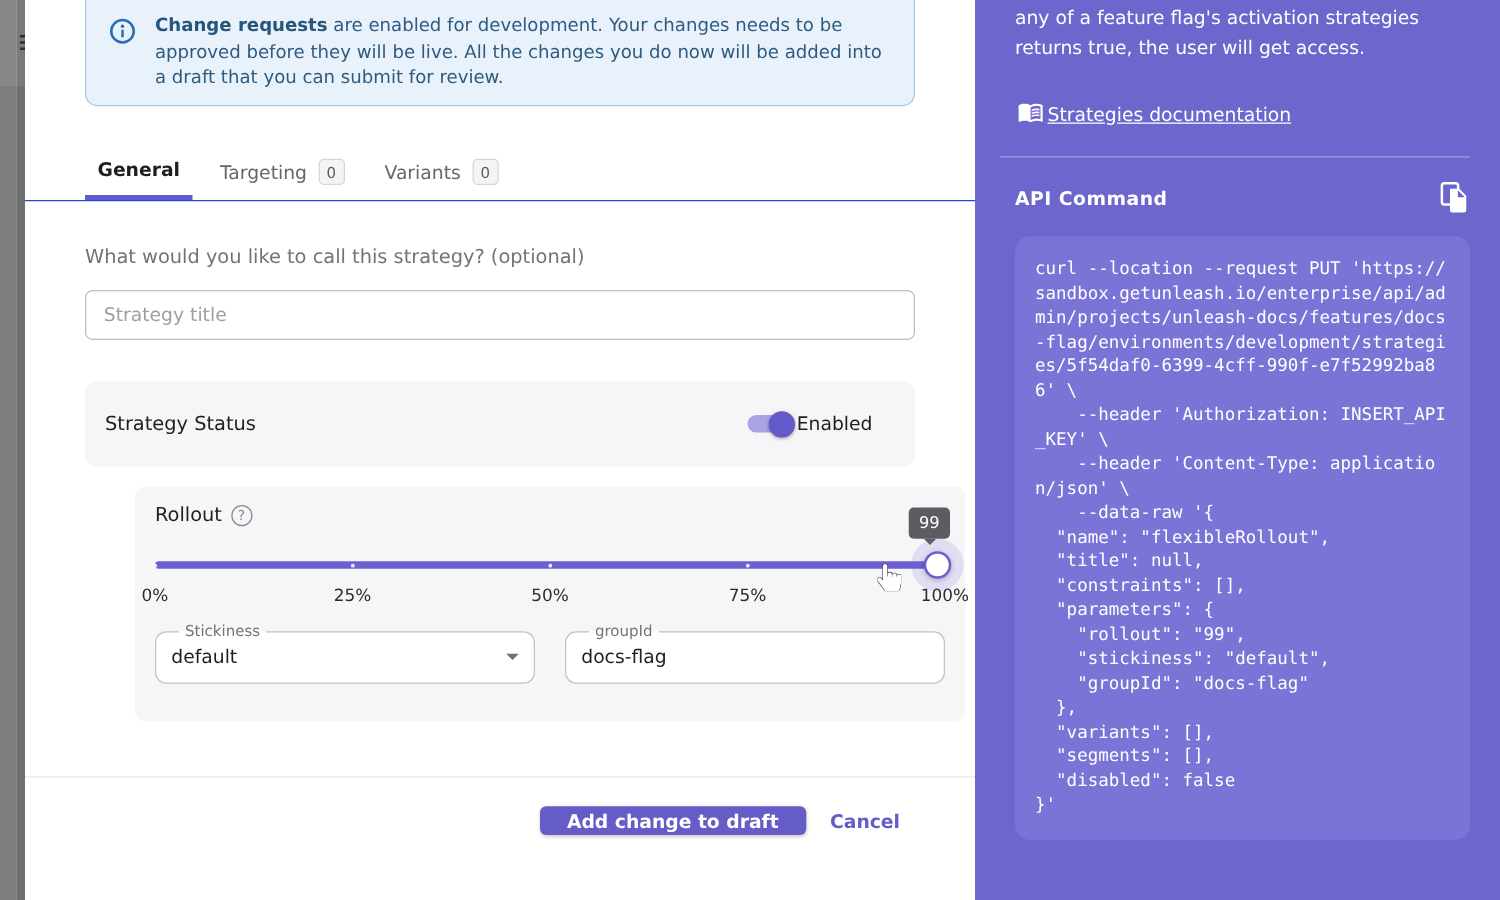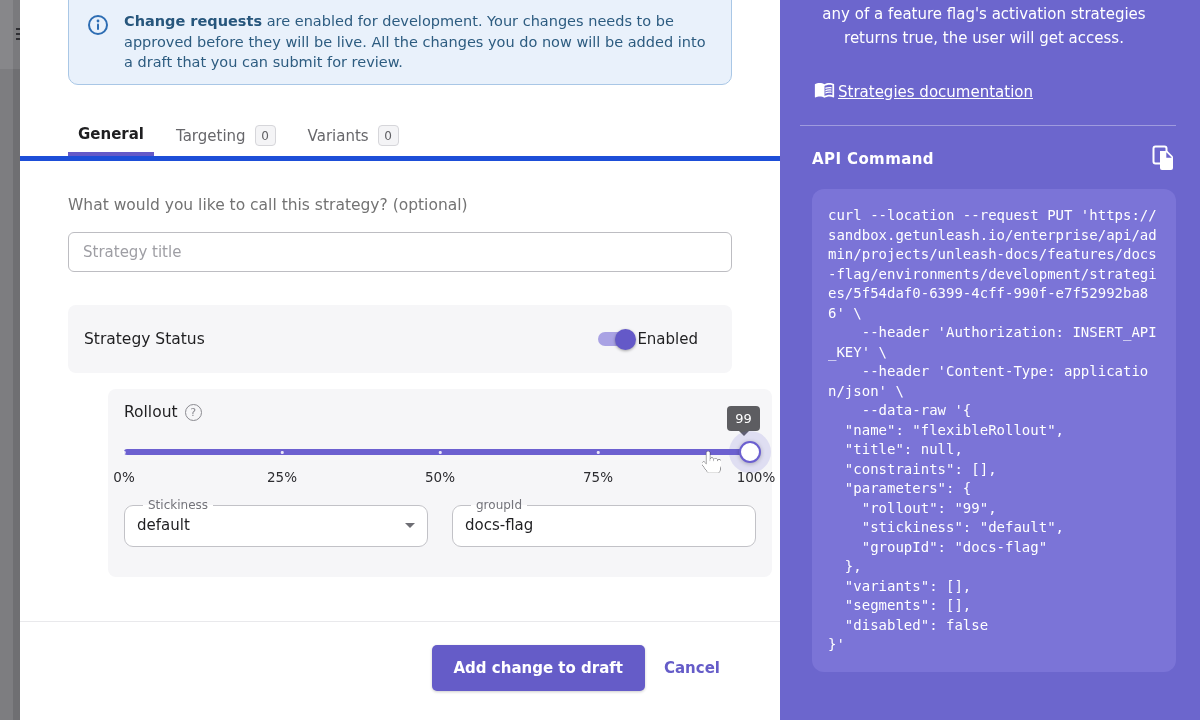--- a/index.html
+++ b/index.html
@@ -19,21 +19,21 @@
   
   .alert { position:absolute; left:48px; top:-18px; width:664px; height:103px;
            background:#e9f1fb; border:1px solid #a9c7e6; border-radius:10px;
            display:flex; padding:28px 24px 0 18px; }
   .alert-icon { flex:0 0 auto; margin-top:3px; }
   .alert-text { margin-left:15px; font-size:14.5px; line-height:20.5px; color:#2d5c80; }
   .alert-text strong { color:#27567c; }
 
   
   .tabs { position:absolute; left:0; top:115px; width:760px; height:46px;
-          border-bottom:5px solid #1d4ed8; display:flex; align-items:stretch; padding-left:48px; }
+          border-bottom:1px solid #1d4ed8; display:flex; align-items:stretch; padding-left:48px; }
   .tab { display:inline-flex; align-items:center; padding:0 10px; margin-right:12px;
          font-size:15px; color:#67676b; cursor:pointer; position:relative; }
   .tab.active { color:#1f1f21; font-weight:bold; border-bottom:4px solid #6459c8; }
   .badge { margin-left:9px; min-width:21px; height:21px; border:1px solid #d6d6da; background:#f4f4f6;
            border-radius:4px; font-size:12px; color:#606064; display:inline-flex;
            align-items:center; justify-content:center; padding:0 4px; }
 
   
   .question { position:absolute; left:48px; top:196px; font-size:15.5px; color:#737373; }
   .title-input { position:absolute; left:48px; top:232px; width:664px; height:40px;
@@ -87,30 +87,30 @@
   .field-value { font-size:15px; color:#1f1f21; height:26px; display:flex; align-items:center; }
   .field-value input { border:none; outline:none; font-size:15px; color:#1f1f21; width:100%;
                        font-family:"DejaVu Sans", sans-serif; background:transparent; }
   .caret { margin-left:auto; width:0; height:0; border-left:5px solid transparent;
            border-right:5px solid transparent; border-top:5.5px solid #6e6e74; }
 
   
   .footer-divider { position:absolute; left:0; top:621px; width:760px; height:1px; background:#e9e9ec; }
   .footer { position:absolute; left:0; top:645px; width:760px; display:flex; justify-content:flex-end;
             align-items:center; padding-right:60px; gap:19px; }
-  .btn-primary { height:46px; padding:0 22px; background:#655cc8; color:#fff; font-weight:bold;
+  .btn-primary { height:23px; padding:0 22px; background:#655cc8; color:#fff; font-weight:bold;
                  font-size:15px; border:none; border-radius:5px; cursor:pointer;
                  box-shadow:0 1px 3px rgba(0,0,0,0.2); font-family:"DejaVu Sans", sans-serif; }
   .btn-cancel { background:none; border:none; color:#655cc8; font-weight:bold; font-size:15px;
                 cursor:pointer; font-family:"DejaVu Sans", sans-serif; }
 
   
   .side { position:absolute; left:780px; top:0; width:420px; height:720px; background:#6c66cd;
           color:#fff; padding:0 24px 0 32px; }
-  .side-intro { margin-top:2px; font-size:15px; line-height:24px; width:344px;text-align:center; }
+  .side-intro { margin-top:2px; font-size:15px; line-height:24px; width:344px; }
   .docs-row { margin-top:29px; display:flex; align-items:center; gap:1px; }
   .docs-link { color:#fff; font-size:15px; text-decoration:underline; cursor:pointer; }
   .side-divider { margin-top:21px; margin-left:-12px; width:376px; height:1px;
                   background:rgba(255,255,255,0.35); }
   .api-row { margin-top:19px; display:flex; align-items:center; justify-content:space-between; }
   .api-title { font-size:15px; font-weight:bold; letter-spacing:0.4px; }
   .copy-btn { background:none; border:none; cursor:pointer; padding:0; line-height:0; }
   .code { margin-top:17px; width:364px; background:#7b74d7; border-radius:12px; padding:17px 16px;
           font-family:"DejaVu Sans Mono", monospace; font-size:14px; line-height:19.5px;
           color:#fff; white-space:pre; overflow:hidden; }

